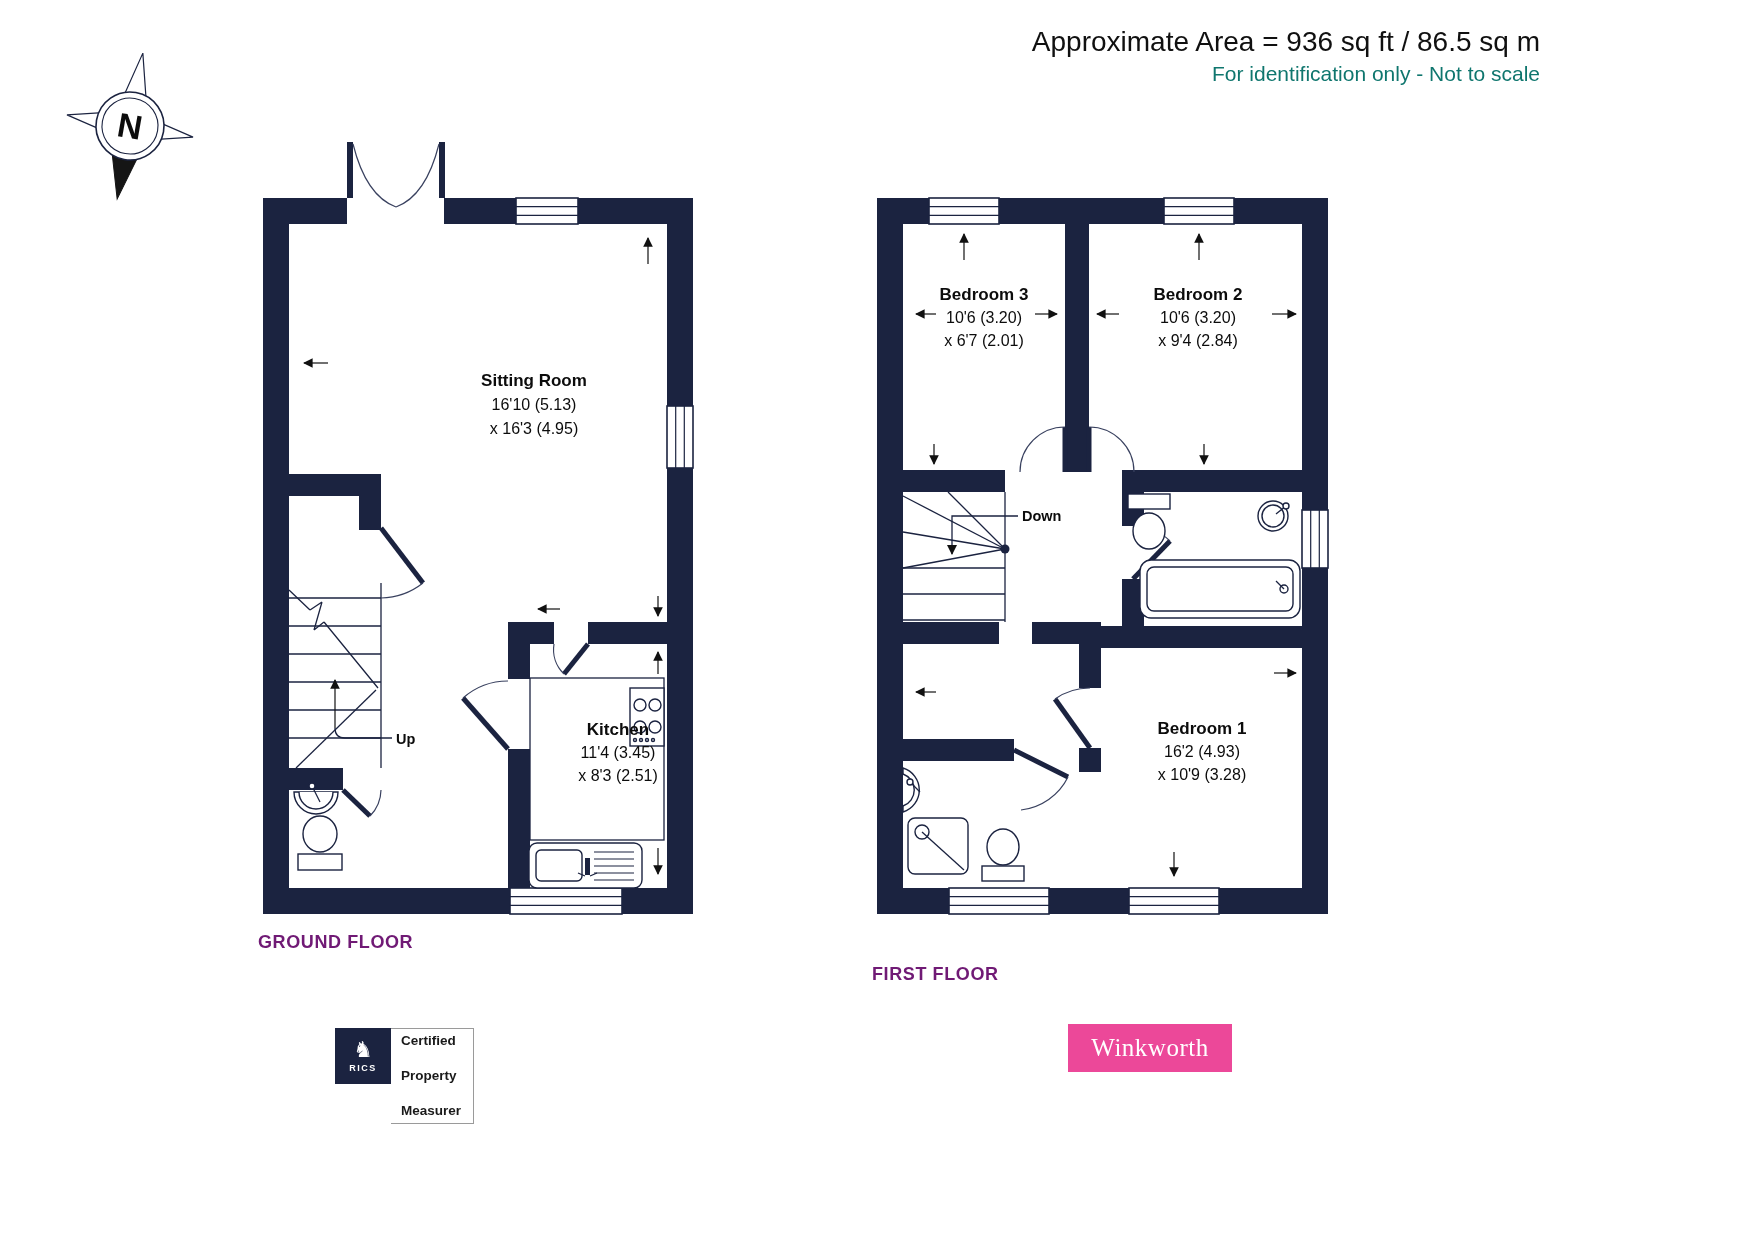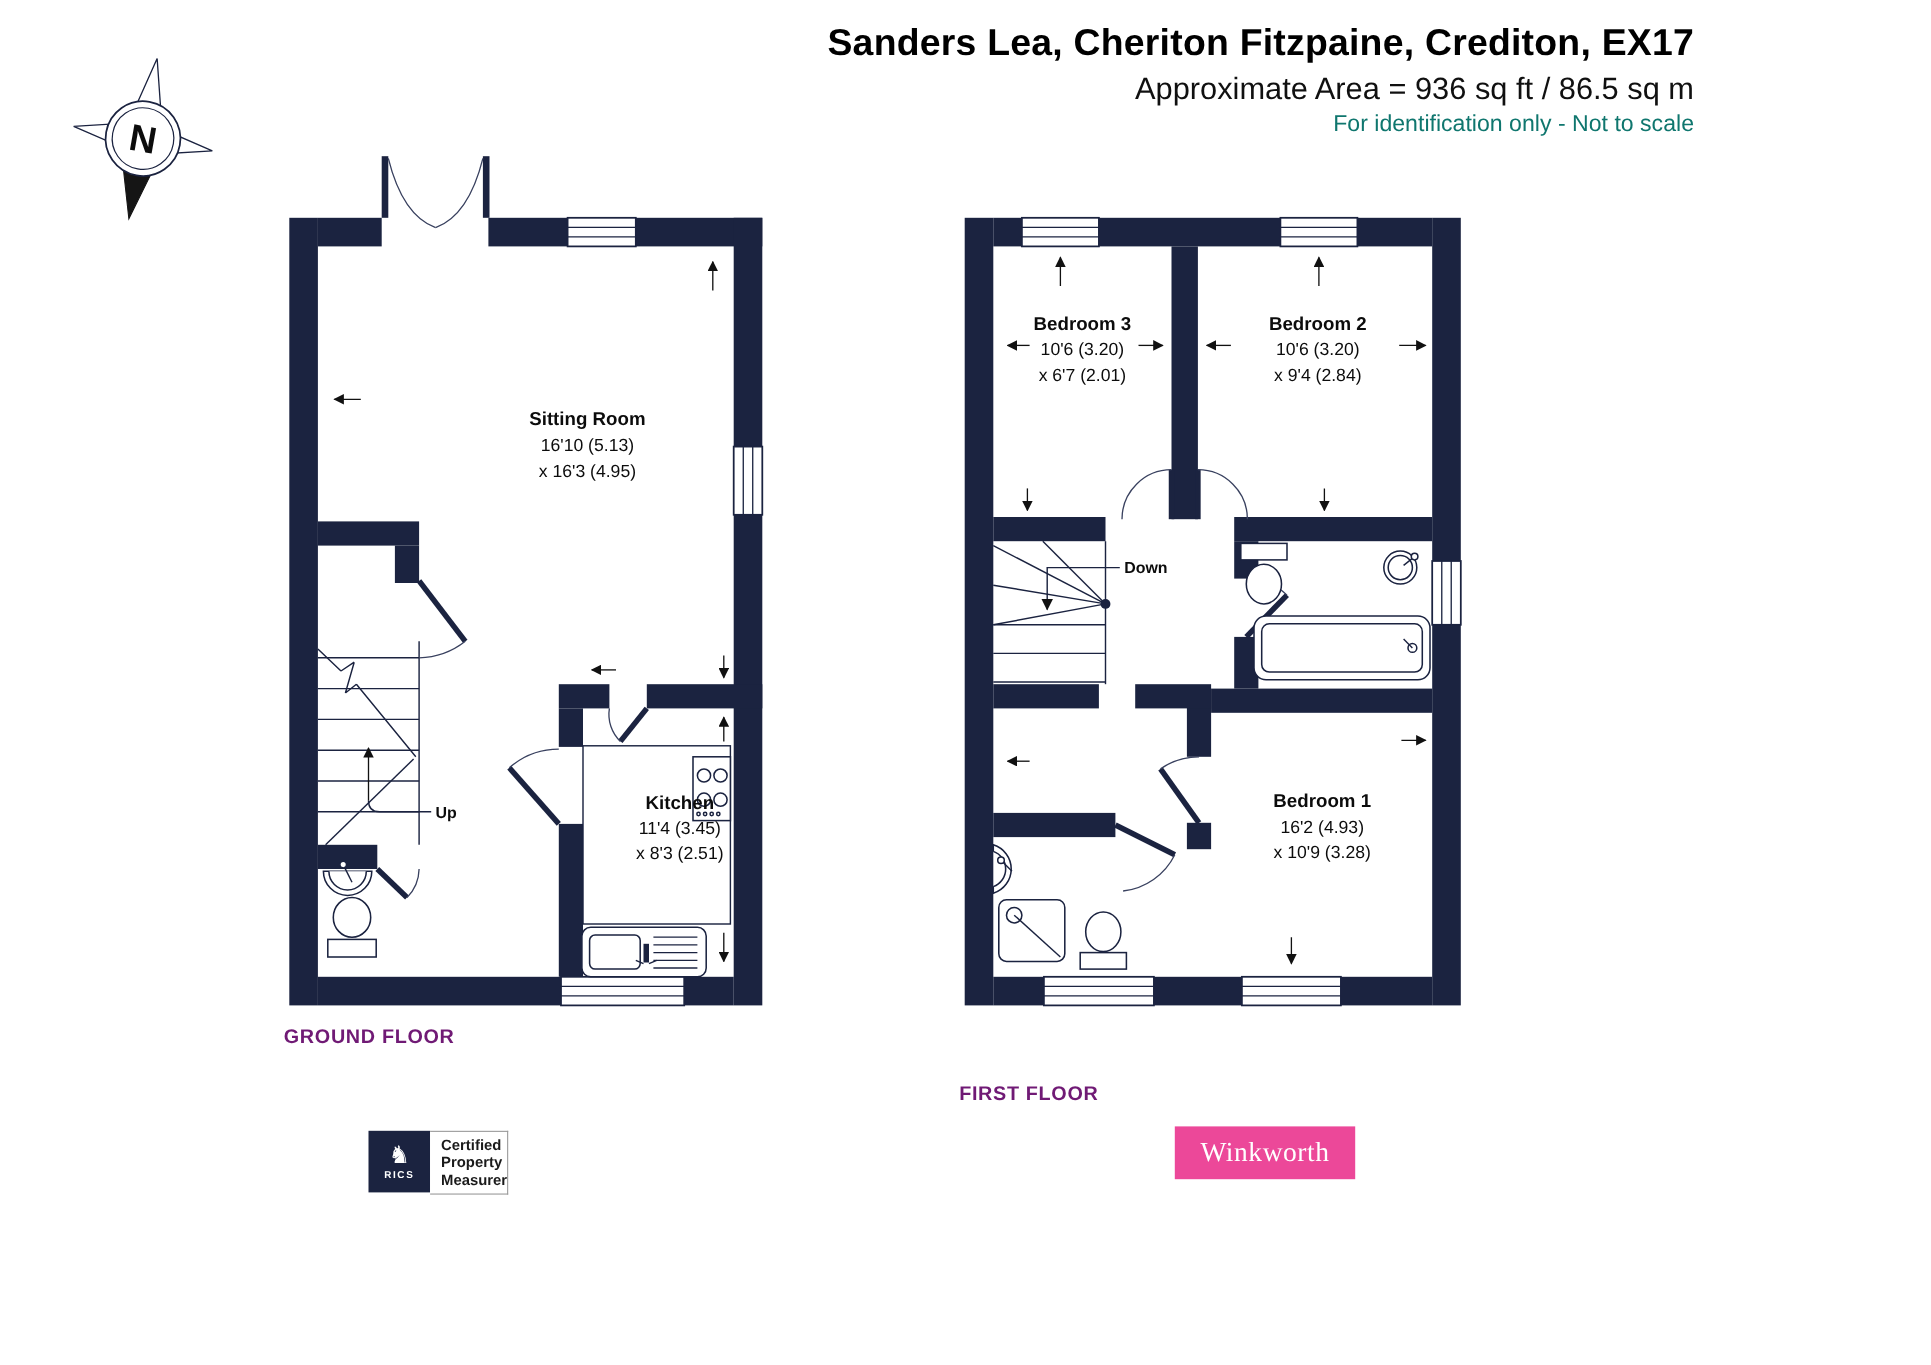--- a/index.html
+++ b/index.html
@@ -21,34 +21,33 @@
   .fix{stroke:#1b2340;stroke-width:1.4;fill:#fff;}
   .win{fill:#fff;stroke:#1b2340;stroke-width:1.6;}
   .mull{stroke:#1b2340;stroke-width:1.2;}
   .dim{stroke:#111;stroke-width:1.2;fill:none;}
   .ftr-text{position:absolute;left:500px;top:1030px;font-size:13.5px;line-height:19.5px;color:#333;}
   .badge{position:absolute;left:335px;top:1028px;display:flex;}
   .badge .sq{width:56px;height:56px;background:#1b2340;color:#fff;display:flex;flex-direction:column;
              align-items:center;justify-content:center;}
   .badge .sq .lion{font-size:22px;line-height:22px;}
   .badge .sq .b{font-size:9px;font-weight:bold;letter-spacing:1.5px;margin-top:2px;}
-  .badge .tx{border:1px solid #9a9a9a;border-left:none;background:#fff;padding:4px 0 4px 10px;
-             display:flex;flex-direction:column;justify-content:center;}
+  .badge .tx{border:1px solid #9a9a9a;border-left:none;background:#fff;padding:4px 12px 4px 10px;
+             display:flex;flex-direction:column;justify-content:center;gap:19px;}
   .badge .tx div{font-size:13.5px;font-weight:bold;color:#1a1a1a;line-height:16px;}
   .wink{position:absolute;left:1068px;top:1024px;width:164px;height:48px;background:#ec4899;
         display:flex;align-items:center;justify-content:center;}
   .wink span{color:#fff;font-family:"Liberation Serif",serif;font-size:25px;letter-spacing:.5px;}
 </style>
 </head>
 <body>
 
 <div id="page">
 
   <div class="hdr">
-    <div class="title">Sanders Lea, Cheriton Fitzpaine, Crediton, EX17</div>
     <div class="area">Approximate Area = 936 sq ft / 86.5 sq m</div>
     <div class="note">For identification only - Not to scale</div>
   </div>
 
   <svg style="position:absolute;left:58px;top:48px" width="150" height="160" viewBox="0 0 150 160">
     <g transform="rotate(10 72 78)">
       <polygon points="72,4 60,52 84,52" fill="#fff" stroke="#1b2340" stroke-width="1.2"></polygon>
       <polygon points="8,78 58,66 58,90" fill="#fff" stroke="#1b2340" stroke-width="1.2"></polygon>
       <polygon points="136,78 86,66 86,90" fill="#fff" stroke="#1b2340" stroke-width="1.2"></polygon>
       <polygon points="72,152 58,104 86,104" fill="#151515" stroke="#151515"></polygon>
@@ -311,21 +310,21 @@
       <text class="room-dim" x="326" y="218" text-anchor="middle">x 9'4 (2.84)</text>
     </g>
     <g>
       <text class="room-name" x="330" y="606" text-anchor="middle">Bedroom 1</text>
       <text class="room-dim" x="330" y="629" text-anchor="middle">16'2 (4.93)</text>
       <text class="room-dim" x="330" y="652" text-anchor="middle">x 10'9 (3.28)</text>
     </g>
   </svg>
 
   <div class="floorlabel" style="left:258px;top:932px">GROUND FLOOR</div>
-  <div class="floorlabel" style="left:872px;top:984px">FIRST FLOOR</div>
+  <div class="floorlabel" style="left:872px;top:964px">FIRST FLOOR</div>
 
   <div class="badge">
     <div class="sq">
       <div class="lion">♞</div>
       <div class="b">RICS</div>
     </div>
     <div class="tx">
       <div>Certified</div>
       <div>Property</div>
       <div>Measurer</div>

